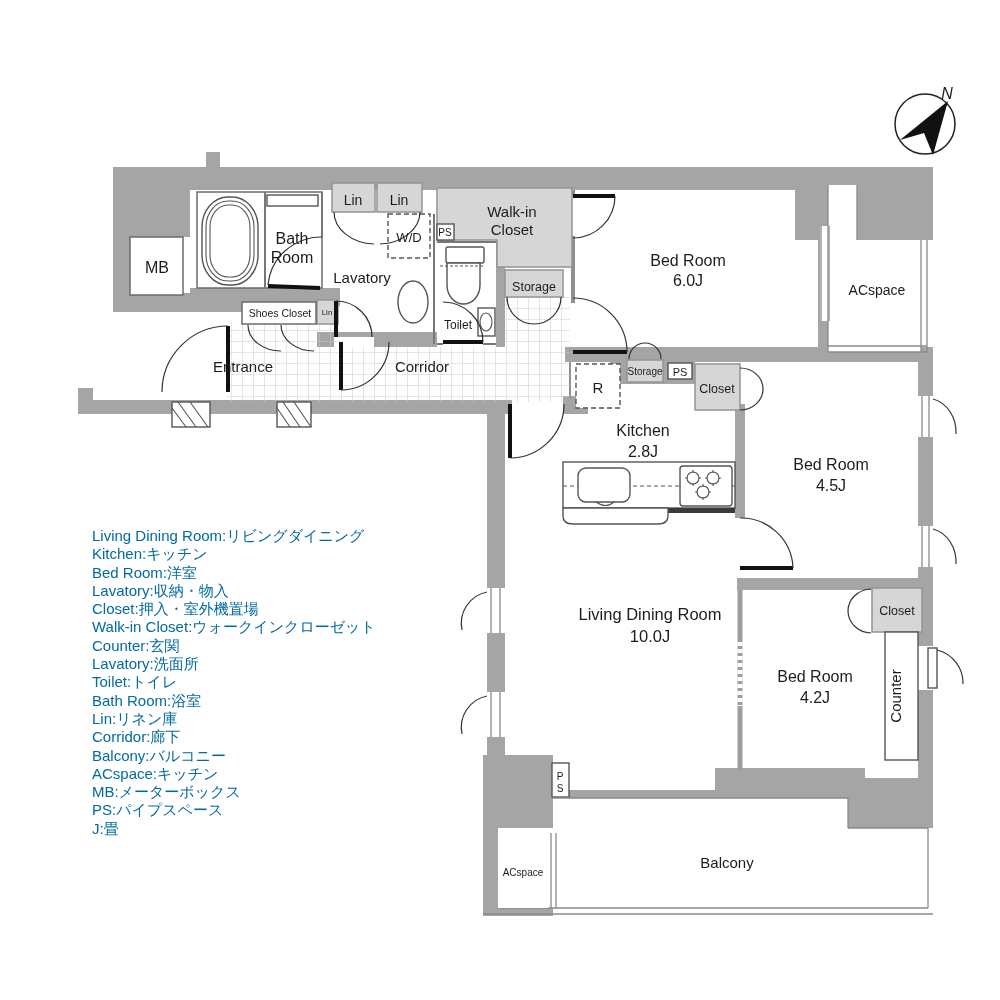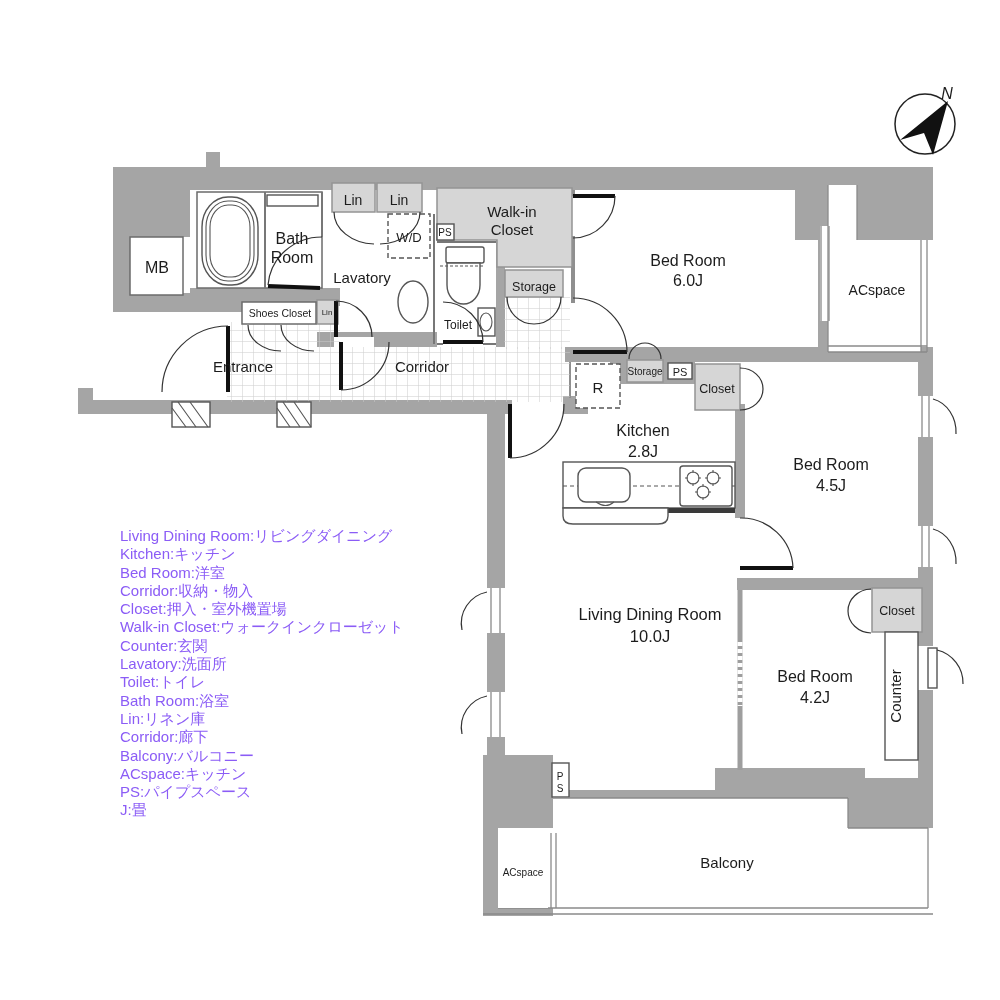--- a/index.html
+++ b/index.html
@@ -13,21 +13,21 @@
   .fix{fill:#ffffff;stroke:#555;stroke-width:1.4;}
   .fixthin{fill:none;stroke:#555;stroke-width:1.1;}
   .leaf{stroke:#111;stroke-width:4;fill:none;}
   .arc{stroke:#333;stroke-width:1.2;fill:none;}
   .thinline{stroke:#777;stroke-width:2;fill:none;}
   .edge{stroke:#8a8a8a;stroke-width:1.3;fill:none;}
   .dash{fill:#fff;stroke:#555;stroke-width:1.4;stroke-dasharray:5 3;}
   .lbl{fill:#1c1c1c;}
   text{font-family:"Liberation Sans","DejaVu Sans",sans-serif;}
   .legend{position:absolute;left:92px;top:527px;font-size:15px;line-height:18.3px;
-          color:#8b5cf6;letter-spacing:0px;margin-left:28px;}
+          color:#0369a1;letter-spacing:0px;}
 </style>
 </head>
 <body>
 
 <div class="page">
 <svg width="1000" height="1000" viewBox="0 0 1000 1000">
   <defs>
     <pattern id="tile" width="11" height="11" patternUnits="userSpaceOnUse">
       <path d="M11 0 H0 V11" fill="none" stroke="#cccccc" stroke-width="1"></path>
     </pattern>
@@ -283,27 +283,28 @@
     <text class="lbl" x="560" y="792" font-size="10" text-anchor="middle">S</text>
     <text class="lbl" x="523" y="876" font-size="10" text-anchor="middle">ACspace</text>
     <text class="lbl" x="727" y="868" font-size="15" text-anchor="middle">Balcony</text>
   </g>
 </svg>
 
   <div class="legend">
     <div>Living Dining Room:リビングダイニング</div>
     <div>Kitchen:キッチン</div>
     <div>Bed Room:洋室</div>
-    <div>Corridor:収納・物入</div>
+    <div>Lavatory:収納・物入</div>
     <div>Closet:押入・室外機置場</div>
     <div>Walk-in Closet:ウォークインクローゼット</div>
     <div>Counter:玄関</div>
     <div>Lavatory:洗面所</div>
     <div>Toilet:トイレ</div>
     <div>Bath Room:浴室</div>
     <div>Lin:リネン庫</div>
     <div>Corridor:廊下</div>
     <div>Balcony:バルコニー</div>
     <div>ACspace:キッチン</div>
+    <div>MB:メーターボックス</div>
     <div>PS:パイプスペース</div>
     <div>J:畳</div>
   </div>
 </div>
 
 </body></html>

